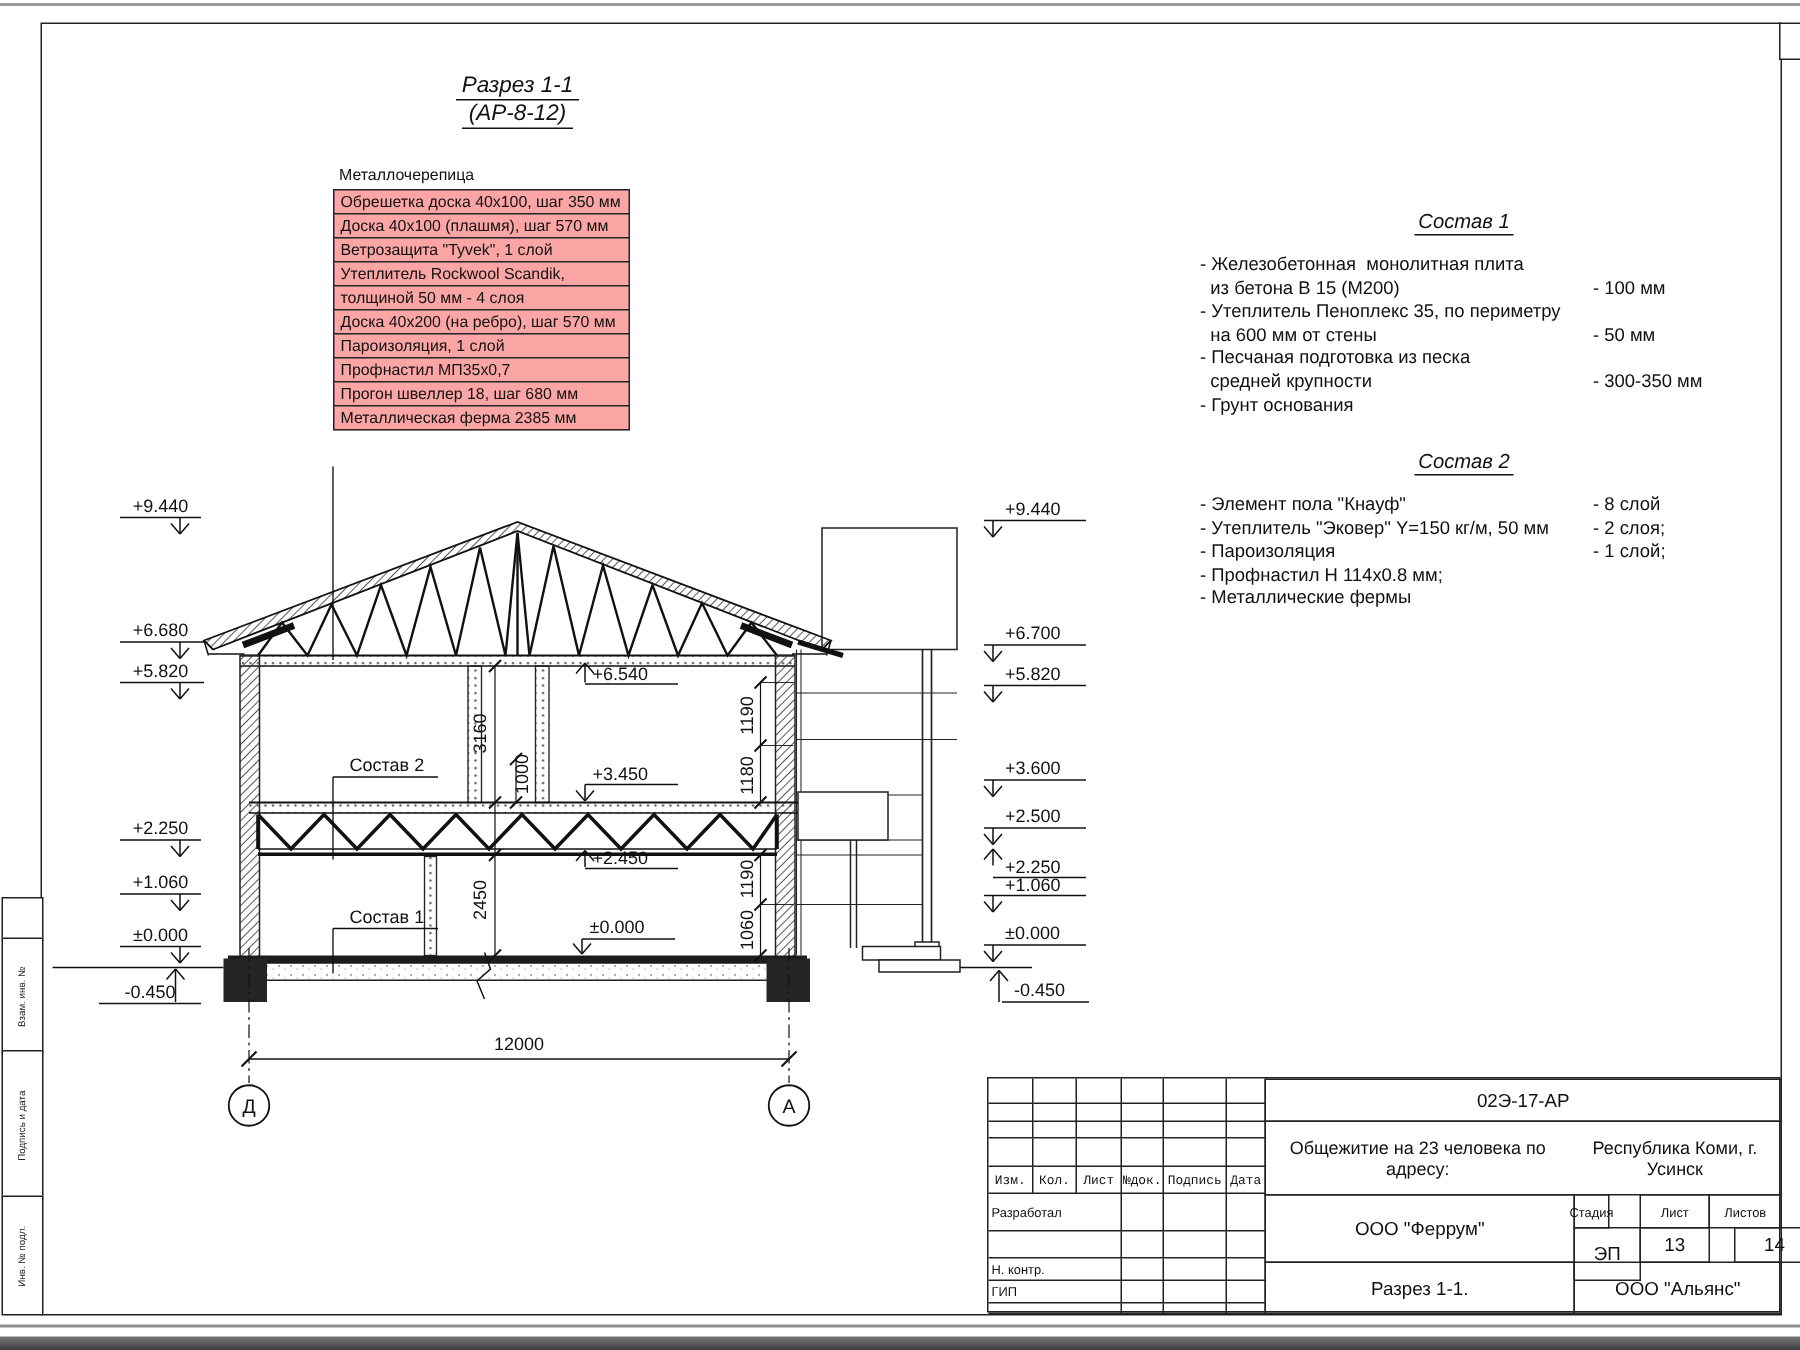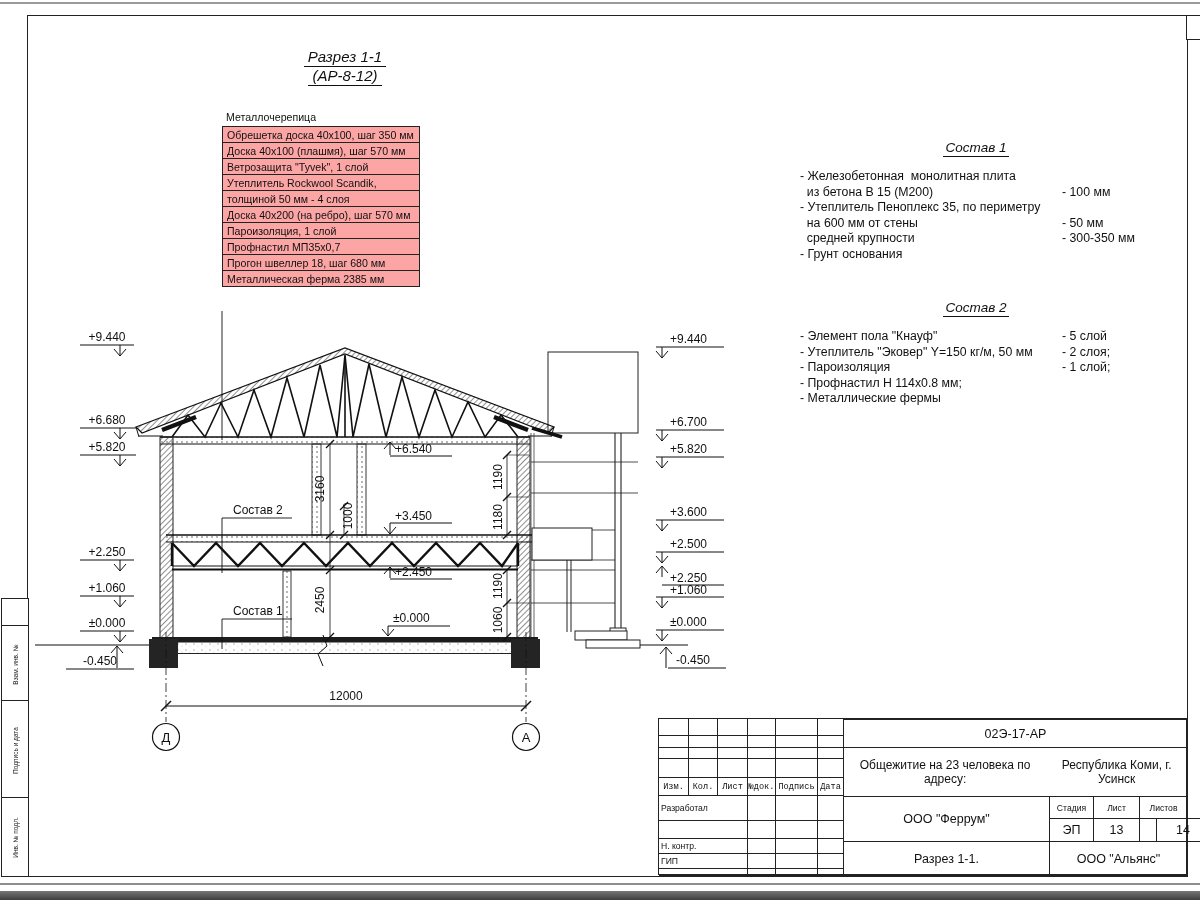--- a/index.html
+++ b/index.html
@@ -101,34 +101,38 @@
       </div>
     <div class="sostav-row">
         <div class="s-left">- Утеплитель Пеноплекс 35, по периметру</div>
         <div class="s-val"></div>
       </div>
     <div class="sostav-row">
         <div class="s-left">  на 600 мм от стены</div>
         <div class="s-val">- 50 мм</div>
       </div>
     <div class="sostav-row">
+        <div class="s-left">- Песчаная подготовка из песка</div>
+        <div class="s-val"></div>
+      </div>
+    <div class="sostav-row">
         <div class="s-left">  средней крупности</div>
         <div class="s-val">- 300-350 мм</div>
       </div>
     <div class="sostav-row">
         <div class="s-left">- Грунт основания</div>
         <div class="s-val"></div>
       </div>
   </div>
 
   <div class="abs sostav" style="left:800px;top:300px;">
     <div class="sostav-t"><span>Состав 2</span></div>
     <div class="sostav-row">
         <div class="s-left">- Элемент пола "Кнауф"</div>
-        <div class="s-val">- 5 слой</div>
+        <div class="s-val">- 8 слой</div>
       </div>
     <div class="sostav-row">
         <div class="s-left">- Утеплитель "Эковер" Y=150 кг/м, 50 мм</div>
         <div class="s-val">- 2 слоя;</div>
       </div>
     <div class="sostav-row">
         <div class="s-left">- Пароизоляция</div>
         <div class="s-val">- 1 слой;</div>
       </div>
     <div class="sostav-row">
@@ -442,23 +446,23 @@
         <i></i>
         <i></i>
     </div>
 
     <div class="cell big" style="left:184px;top:0;width:345px;height:29px;">02Э-17-АР</div>
     <div class="cell" style="left:184px;top:28px;width:345px;height:50px;font-size:12px;line-height:14px;">
       <span>Общежитие на 23 человека по адресу:</span>
       <span>Республика Коми, г. Усинск</span>
     </div>
     <div class="cell big" style="left:184px;top:77px;width:207px;height:46px;">ООО "Феррум"</div>
-    <div class="cell lab" style="left:390px;top:77px;width:45px;height:23px;">Стадия</div>
+    <div class="cell lab" style="left:390px;top:77px;width:24px;height:23px;">Стадия</div>
     <div class="cell lab" style="left:434px;top:77px;width:47px;height:23px;">Лист</div>
     <div class="cell lab" style="left:480px;top:77px;width:49px;height:23px;">Листов</div>
-    <div class="cell big" style="left:390px;top:99px;width:45px;height:24px;">ЭП</div>
+    <div class="cell big" style="left:390px;top:99px;width:45px;height:36px;">ЭП</div>
     <div class="cell big" style="left:434px;top:99px;width:47px;height:24px;">13</div>
     <div class="cell big" style="left:497px;top:99px;width:54px;height:24px;">14</div>
     <div class="cell big" style="left:184px;top:122px;width:207px;height:35px;">Разрез 1-1.</div>
     <div class="cell big" style="left:390px;top:122px;width:139px;height:35px;">ООО "Альянс"</div>
   </div>
 
 </div>
 
 </body></html>

